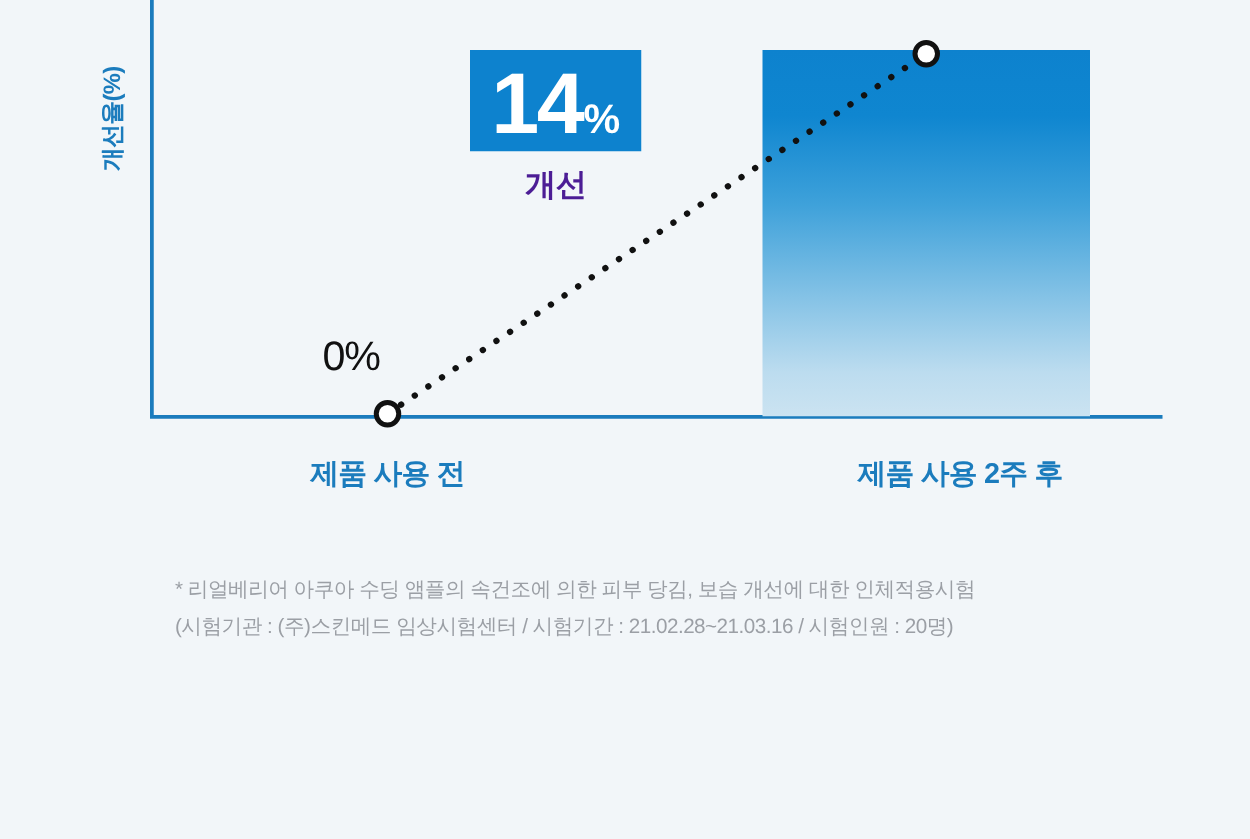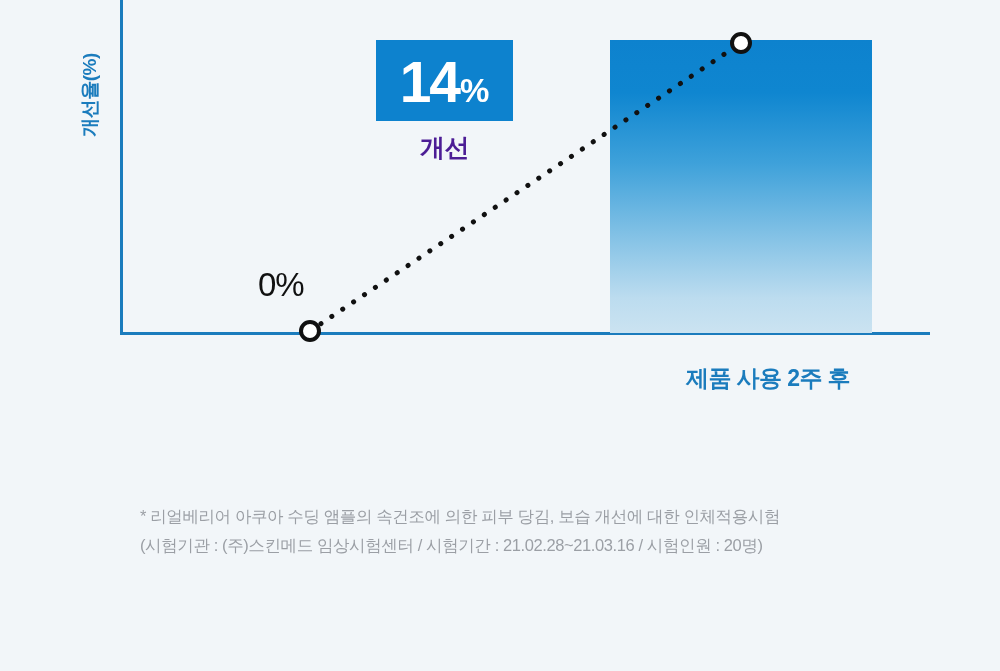--- a/index.html
+++ b/index.html
@@ -120,21 +120,21 @@
     justify-content: center;
   }
   .badge-inner {
     display: flex;
     align-items: baseline;
     color: #ffffff;
     line-height: 1;
     transform: translateY(2px);
   }
   .badge-num {
-    font-size: 57px;
+    font-size: 69px;
     font-weight: 700;
     letter-spacing: -2px;
   }
   .badge-pct {
     font-size: 33px;
     font-weight: 700;
     margin-left: 1px;
   }
   .badge-caption {
     position: absolute;
@@ -165,21 +165,20 @@
   .footnote {
     position: absolute;
     left: 140px;
     top: 458px;
     width: 800px;
     color: #9b9fa5;
     font-size: 16.5px;
     line-height: 29px;
     letter-spacing: -0.4px;
     white-space: nowrap;
-    margin-top: 44px;
   }
   .footnote div { display: block; }
 </style>
 </head>
 <body>
 
 <div id="chart-root">
 
   <div class="ylabel">개선율(%)</div>
 
@@ -198,20 +197,21 @@
   <div class="value-zero">0%</div>
 
   <div class="badge">
     <div class="badge-inner">
       <span class="badge-num">14</span>
       <span class="badge-pct">%</span>
     </div>
   </div>
   <div class="badge-caption">개선</div>
 
+  <div class="cat-label cat-1">제품 사용 전</div>
   <div class="cat-label cat-2">제품 사용 2주 후</div>
 
   <div class="footnote">
     <div>* 리얼베리어 아쿠아 수딩 앰플의 속건조에 의한 피부 당김, 보습 개선에 대한 인체적용시험</div>
     <div>(시험기관 : (주)스킨메드 임상시험센터 / 시험기간 : 21.02.28~21.03.16 / 시험인원 : 20명)</div>
   </div>
 
 </div>
 
 </body></html>

